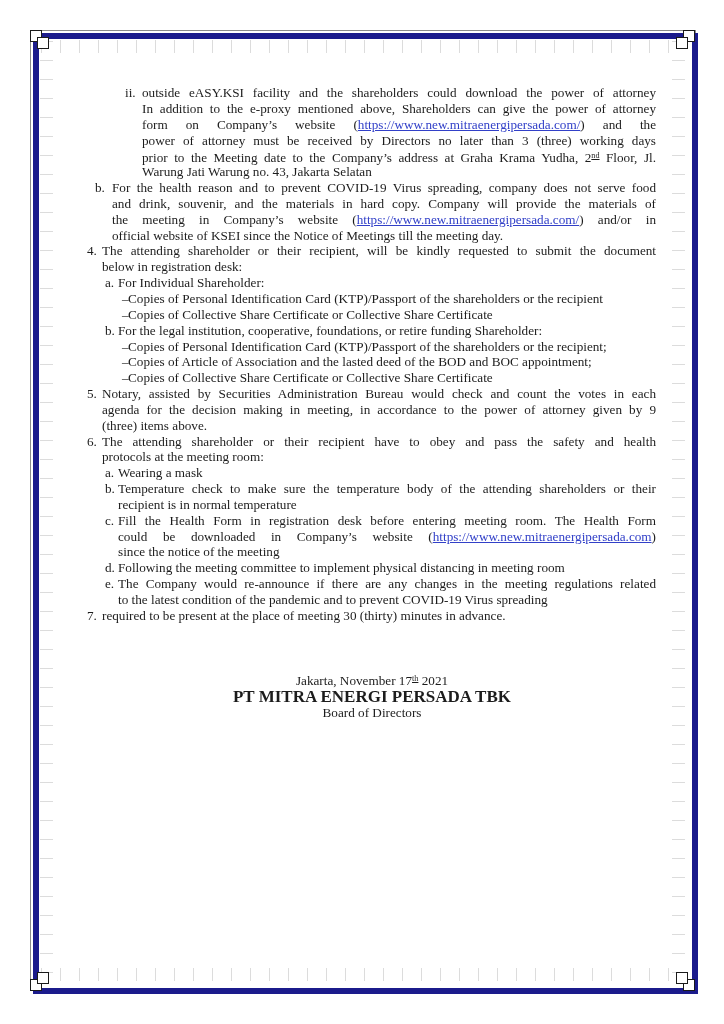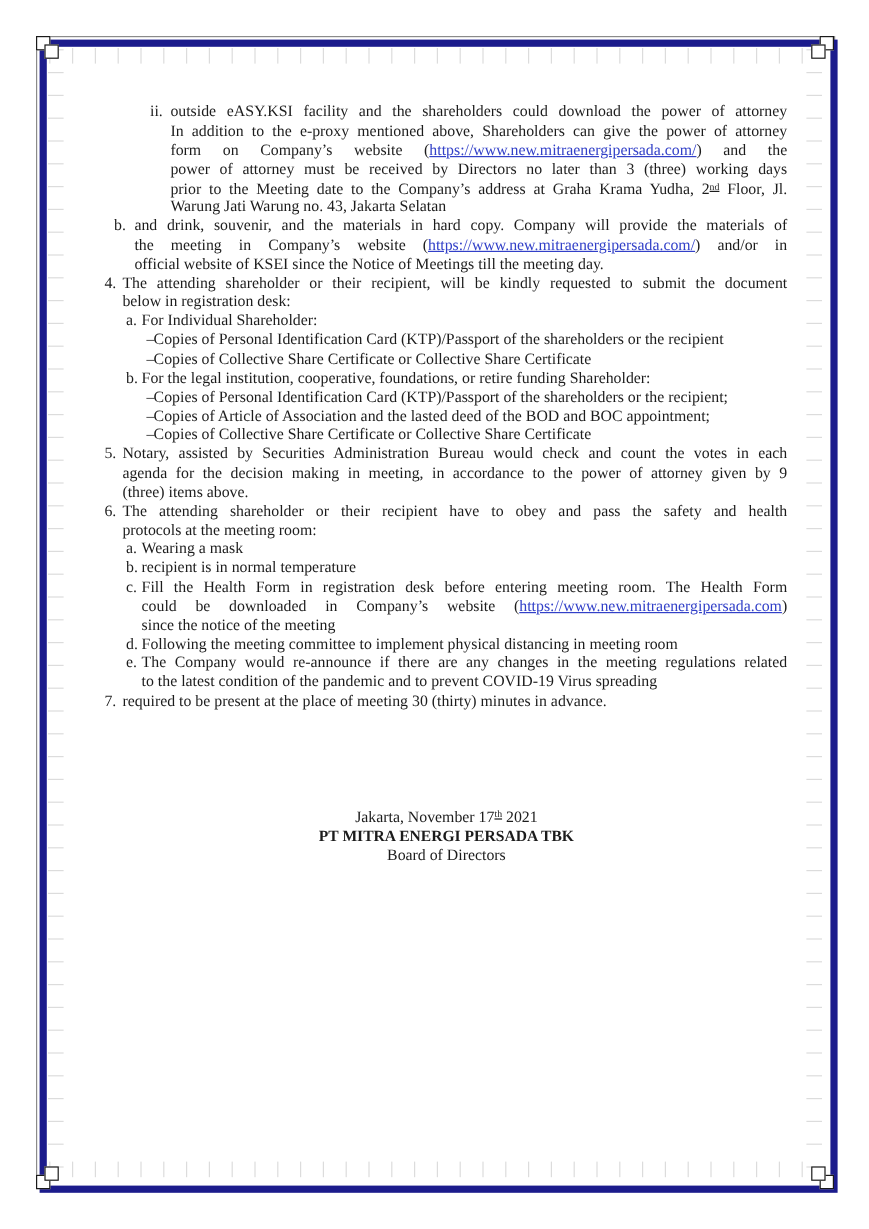--- a/index.html
+++ b/index.html
@@ -17,21 +17,21 @@
   .doc{position:absolute;left:0;top:85px;width:724px;z-index:4;
        font-size:13.2px;line-height:15.85px;}
   .item{position:relative;box-sizing:border-box;}
   .marker{position:absolute;top:0;white-space:pre;}
   .line{text-align:justify;text-align-last:justify;height:15.85px;line-height:15.85px;white-space:normal;}
   .line.last{text-align-last:left;}
   .lnk{color:var(--link,#3240c8);text-decoration:underline;cursor:pointer;}
   .sup{font-size:0.62em;vertical-align:0.45em;letter-spacing:0;text-decoration:underline;}
   .closing{position:absolute;left:95px;top:671px;width:554px;z-index:4;
            text-align:center;font-size:13.2px;line-height:16px;}
-  .company{font-weight:700;font-size:13px;}
+  .company{font-weight:700;font-size:17px;}
 </style>
 </head>
 <body>
 
 <div>
     <div class="tick" style="left: 41px; top: 40px; width: 1px; height: 13px;"></div>
     <div class="tick" style="left: 41px; top: 968px; width: 1px; height: 13px;"></div>
     <div class="tick" style="left: 60px; top: 40px; width: 1px; height: 13px;"></div>
     <div class="tick" style="left: 60px; top: 968px; width: 1px; height: 13px;"></div>
     <div class="tick" style="left: 79px; top: 40px; width: 1px; height: 13px;"></div>
@@ -217,20 +217,21 @@
       <span class="marker" style="left: -17px;">ii.</span>
       <div class="line"><span>outside eASY.KSI facility and the shareholders could download the power of attorney</span></div>
       <div class="line"><span>In addition to the e-proxy mentioned above, Shareholders can give the power of attorney</span></div>
       <div class="line"><span>form on Company’s website (</span><a class="lnk">https://www.new.mitraenergipersada.com/</a><span>) and the</span></div>
       <div class="line"><span>power of attorney must be received by Directors no later than 3 (three) working days</span></div>
       <div class="line"><span>prior to the Meeting date to the Company’s address at Graha Krama Yudha, 2</span><span class="sup">nd</span><span> Floor, Jl.</span></div>
       <div class="line last"><span>Warung Jati Warung no. 43, Jakarta Selatan</span></div>
     </div>
     <div class="item" style="margin-left: 112px; width: 544px;">
       <span class="marker" style="left: -17px;">b.</span>
+      <div class="line"><span>For the health reason and to prevent COVID-19 Virus spreading, company does not serve food</span></div>
       <div class="line"><span>and drink, souvenir, and the materials in hard copy. Company will provide the materials of</span></div>
       <div class="line"><span>the meeting in Company’s website (</span><a class="lnk">https://www.new.mitraenergipersada.com/</a><span>) and/or in</span></div>
       <div class="line last"><span>official website of KSEI since the Notice of Meetings till the meeting day.</span></div>
     </div>
     <div class="item" style="margin-left: 102px; width: 554px;">
       <span class="marker" style="left: -15px;">4.</span>
       <div class="line"><span>The attending shareholder or their recipient, will be kindly requested to submit the document</span></div>
       <div class="line last"><span>below in registration desk:</span></div>
     </div>
     <div class="item" style="margin-left: 118px; width: 538px;">
@@ -271,20 +272,21 @@
       <span class="marker" style="left: -15px;">6.</span>
       <div class="line"><span>The attending shareholder or their recipient have to obey and pass the safety and health</span></div>
       <div class="line last"><span>protocols at the meeting room:</span></div>
     </div>
     <div class="item" style="margin-left: 118px; width: 538px;">
       <span class="marker" style="left: -13px;">a.</span>
       <div class="line last"><span>Wearing a mask</span></div>
     </div>
     <div class="item" style="margin-left: 118px; width: 538px;">
       <span class="marker" style="left: -13px;">b.</span>
+      <div class="line"><span>Temperature check to make sure the temperature body of the attending shareholders or their</span></div>
       <div class="line last"><span>recipient is in normal temperature</span></div>
     </div>
     <div class="item" style="margin-left: 118px; width: 538px;">
       <span class="marker" style="left: -13px;">c.</span>
       <div class="line"><span>Fill the Health Form in registration desk before entering meeting room. The Health Form</span></div>
       <div class="line"><span>could be downloaded in Company’s website (</span><a class="lnk">https://www.new.mitraenergipersada.com</a><span>)</span></div>
       <div class="line last"><span>since the notice of the meeting</span></div>
     </div>
     <div class="item" style="margin-left: 118px; width: 538px;">
       <span class="marker" style="left: -13px;">d.</span>

